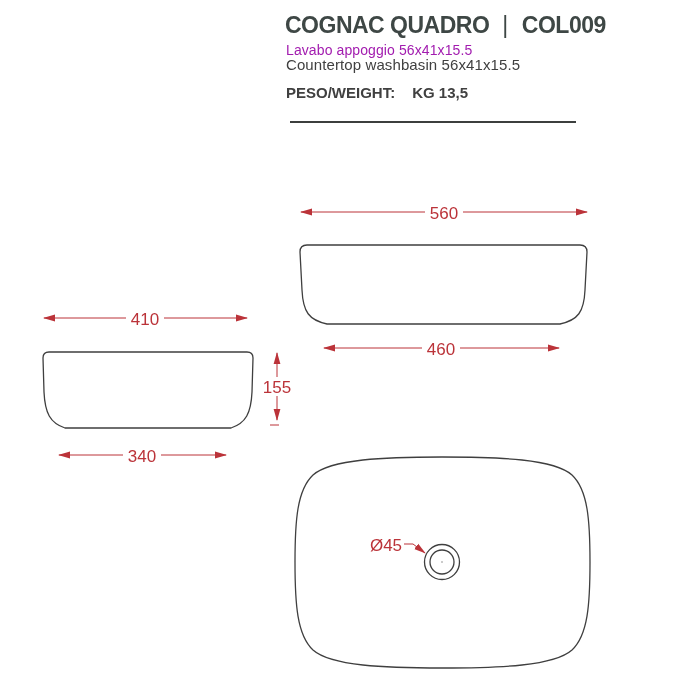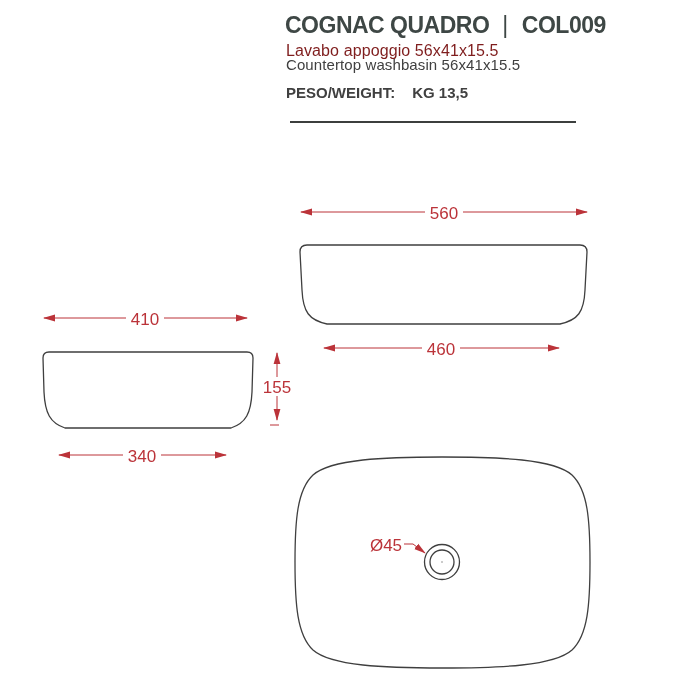--- a/index.html
+++ b/index.html
@@ -20,21 +20,21 @@
     white-space: nowrap;
     color: #3e4745;
     font-weight: bold;
     font-size: 23px;
     letter-spacing: -0.5px;
   }
   .title-sep { margin-left: 13px; font-weight: 400; color: #3e4745; }
   .title-code { margin-left: 14px; }
   .subtitle-it {
     position: absolute; left: 286px; top: 42px;
-    font-size: 16px; color: #7f1d1d; letter-spacing: 0.1px;
+    font-size: 14px; color: #a21caf; letter-spacing: 0.1px;
   }
   .subtitle-en {
     position: absolute; left: 286px; top: 56px;
     font-size: 15px; color: #404040; letter-spacing: 0.1px;
   }
   .weight-row {
     position: absolute; left: 286px; top: 84px;
     display: flex; align-items: baseline;
     font-size: 15px; font-weight: bold; color: #404040;
   }

